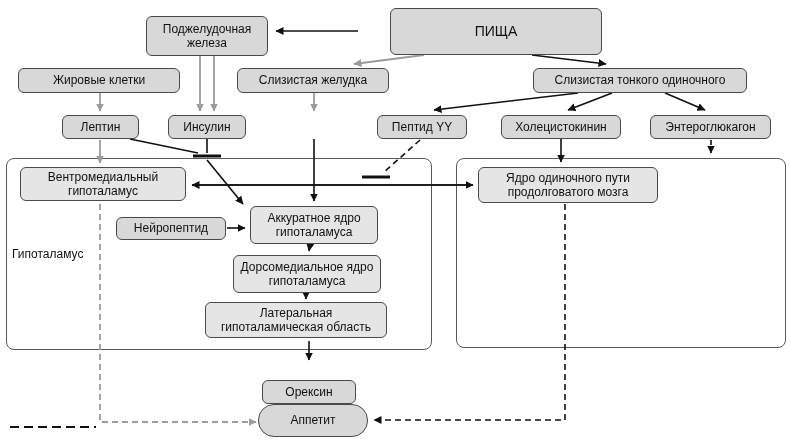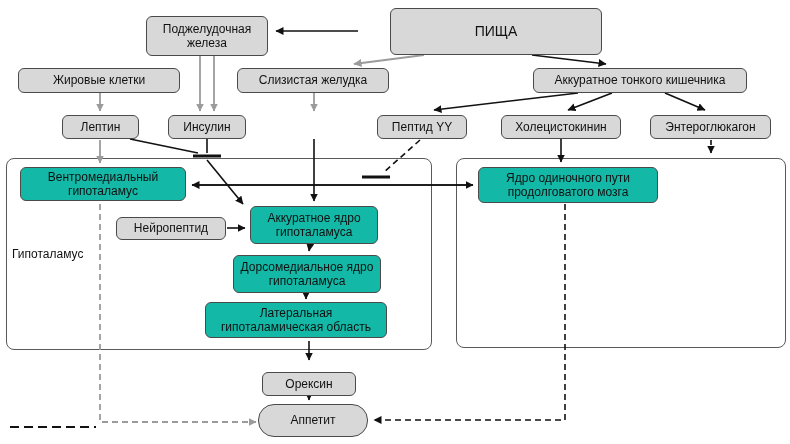--- a/index.html
+++ b/index.html
@@ -35,21 +35,21 @@
     text-align: center;
     white-space: pre-line;
     box-sizing: border-box;
     background: #d8d8d8;
     border: 1px solid #4a4a4a;
     border-radius: 6px;
     font-size: 12px;
     line-height: 1.18;
     padding: 1px 3px;
   }
-  .node.white { background: #14b8a6; }
+  .node.white { background: #e5e5e5; }
   .node.big { font-size: 14px; margin-left: 32px; }
   .region-label {
     position: absolute;
     z-index: 2;
     font-size: 12px;
     line-height: 1.25;
     white-space: pre-line;
   }
   .region-label.centered { text-align: center; }
 </style>
@@ -105,38 +105,38 @@
     <path d="M10 427 L96 427" stroke="#111111" stroke-width="1.8" fill="none" stroke-dasharray="9 5"></path>
 
     <path d="M100 204 L100 422 L256 422" stroke="#9b9b9b" stroke-width="1.8" fill="none" stroke-dasharray="6 4" marker-end="url(#mG)"></path>
   </svg>
 
   <div class="node big" style="left:358px; top:8px; width:212px; height:47px">ПИЩА</div>
   <div class="node" style="left:146px; top:16px; width:122px; height:40px">Поджелудочная
 железа</div>
   <div class="node" style="left:18px; top:68px; width:162px; height:25px">Жировые клетки</div>
   <div class="node" style="left:237px; top:68px; width:152px; height:25px">Слизистая желудка</div>
-  <div class="node" style="left:533px; top:68px; width:214px; height:25px">Аккуратное тонкого кишечника</div>
+  <div class="node" style="left:533px; top:68px; width:214px; height:25px">Слизистая тонкого одиночного</div>
 
   <div class="node" style="left:62px; top:115px; width:77px; height:24px">Лептин</div>
   <div class="node" style="left:168px; top:115px; width:78px; height:24px">Инсулин</div>
   <div class="node" style="left:377px; top:115px; width:90px; height:24px">Пептид YY</div>
   <div class="node" style="left:501px; top:115px; width:120px; height:24px">Холецистокинин</div>
   <div class="node" style="left:650px; top:115px; width:121px; height:24px">Энтероглюкагон</div>
 
   <div class="node white" style="left:20px; top:167px; width:166px; height:34px">Вентромедиальный
 гипоталамус</div>
   <div class="node" style="left:116px; top:217px; width:110px; height:23px">Нейропептид</div>
   <div class="node white" style="left:250px; top:206px; width:128px; height:38px">Аккуратное ядро
 гипоталамуса</div>
   <div class="node white" style="left:233px; top:255px; width:148px; height:38px">Дорсомедиальное ядро
 гипоталамуса</div>
   <div class="node white" style="left:205px; top:302px; width:182px; height:36px">Латеральная
 гипоталамическая область</div>
   <div class="node white" style="left:478px; top:167px; width:180px; height:36px">Ядро одиночного пути
 продолговатого мозга</div>
 
-  <div class="node" style="left:262px; top:372px; width:94px; height:24px">Орексин</div>
+  <div class="node" style="left:262px; top:380px; width:94px; height:24px">Орексин</div>
   <div class="node" style="left:258px; top:404px; width:110px; height:33px; border-radius:16px">Аппетит</div>
 
   <div class="region-label" style="left:12px; top:247px; width:100px">Гипоталамус</div>
 
 </div>
 
 </body></html>

